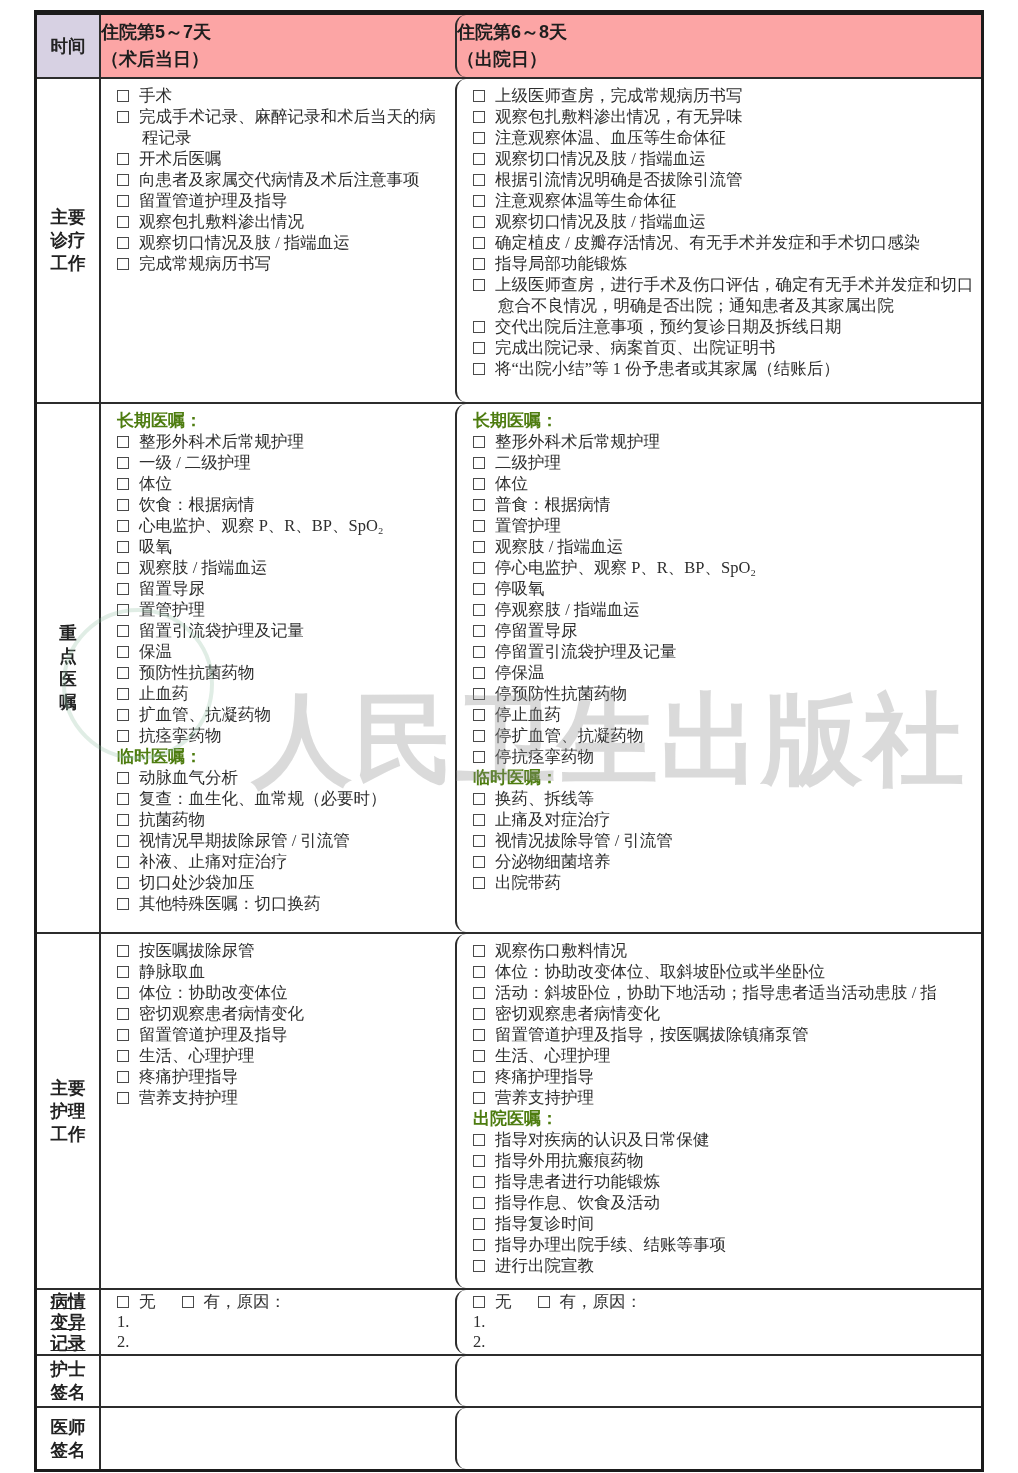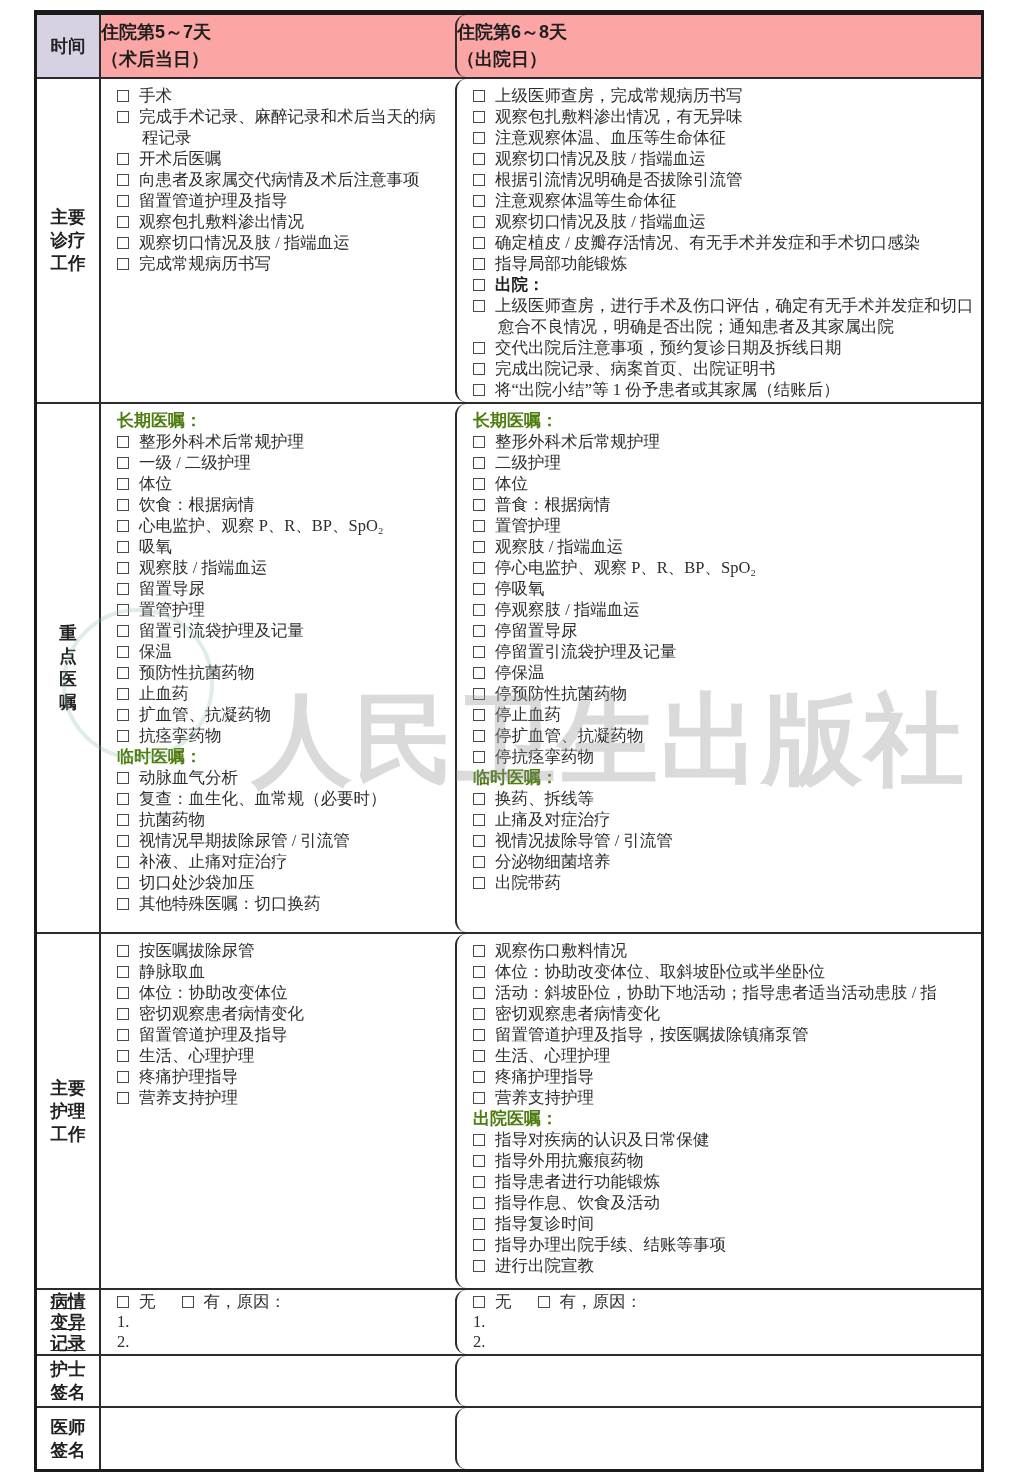--- a/index.html
+++ b/index.html
@@ -109,21 +109,20 @@
       <div class="cell content-cell colB">
         <div class="item"><span class="checkbox"></span><span class="item-text">上级医师查房，完成常规病历书写</span></div>
         <div class="item"><span class="checkbox"></span><span class="item-text">观察包扎敷料渗出情况，有无异味</span></div>
         <div class="item"><span class="checkbox"></span><span class="item-text">注意观察体温、血压等生命体征</span></div>
         <div class="item"><span class="checkbox"></span><span class="item-text">观察切口情况及肢 / 指端血运</span></div>
         <div class="item"><span class="checkbox"></span><span class="item-text">根据引流情况明确是否拔除引流管</span></div>
         <div class="item"><span class="checkbox"></span><span class="item-text">注意观察体温等生命体征</span></div>
         <div class="item"><span class="checkbox"></span><span class="item-text">观察切口情况及肢 / 指端血运</span></div>
         <div class="item"><span class="checkbox"></span><span class="item-text">确定植皮 / 皮瓣存活情况、有无手术并发症和手术切口感染</span></div>
         <div class="item"><span class="checkbox"></span><span class="item-text">指导局部功能锻炼</span></div>
-        <div class="item bold"><span class="checkbox"></span><span class="item-text">出院：</span></div>
         <div class="item"><span class="checkbox"></span><span class="item-text">上级医师查房，进行手术及伤口评估，确定有无手术并发症和切口愈合不良情况，明确是否出院；通知患者及其家属出院</span></div>
         <div class="item"><span class="checkbox"></span><span class="item-text">交代出院后注意事项，预约复诊日期及拆线日期</span></div>
         <div class="item"><span class="checkbox"></span><span class="item-text">完成出院记录、病案首页、出院证明书</span></div>
         <div class="item"><span class="checkbox"></span><span class="item-text">将“出院小结”等 1 份予患者或其家属（结账后）</span></div>
       </div>
     </div>
     <div class="row sec-1">
       <div class="cell label-cell">
         <div class="vlabel">
           <span>重</span>

